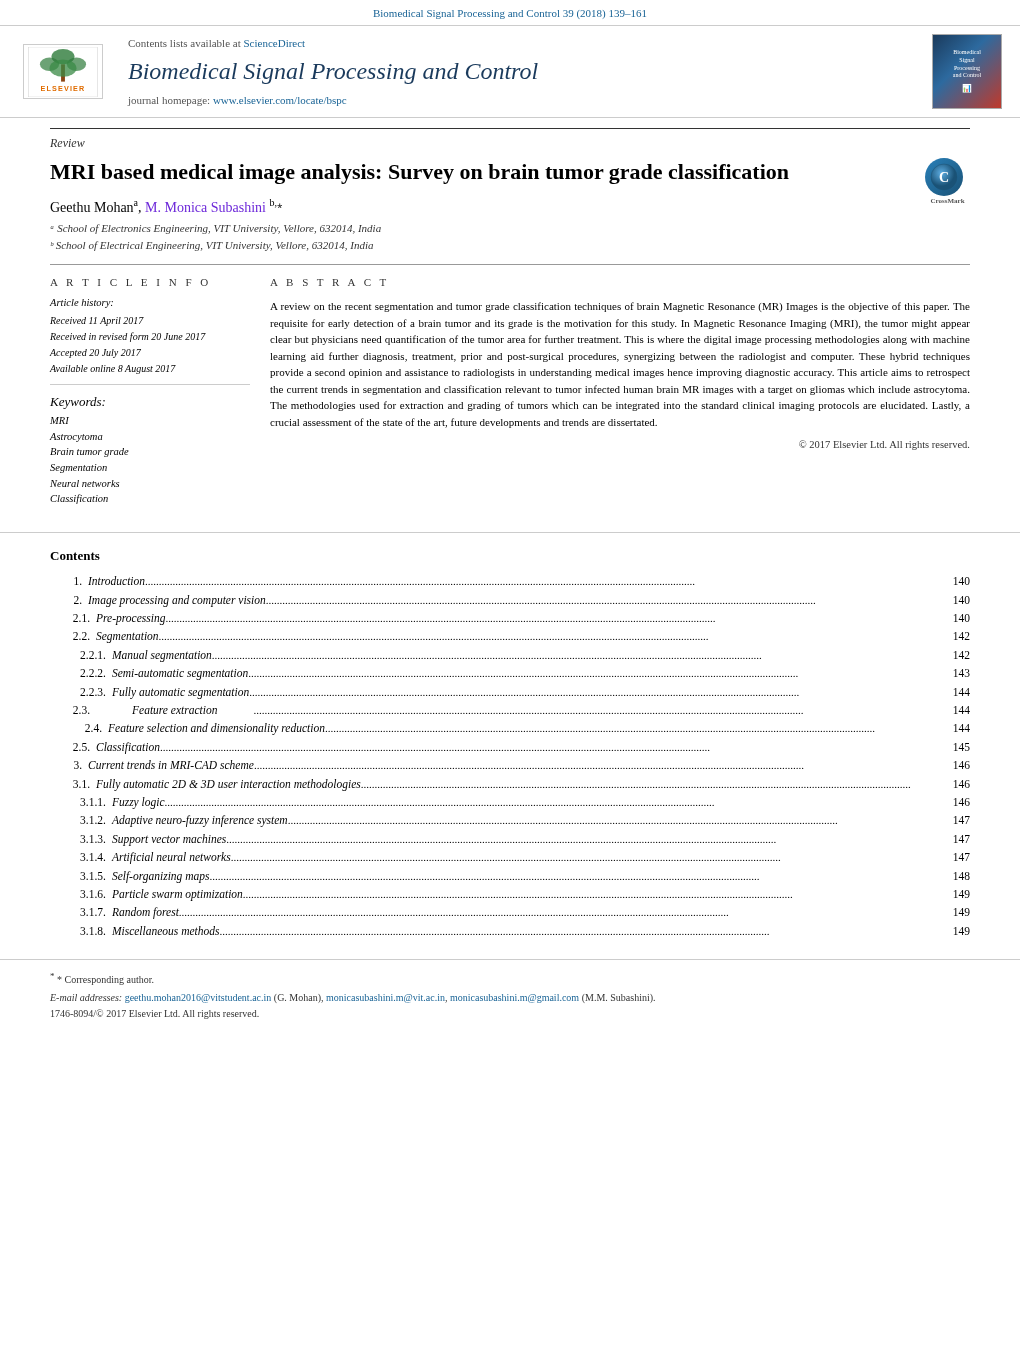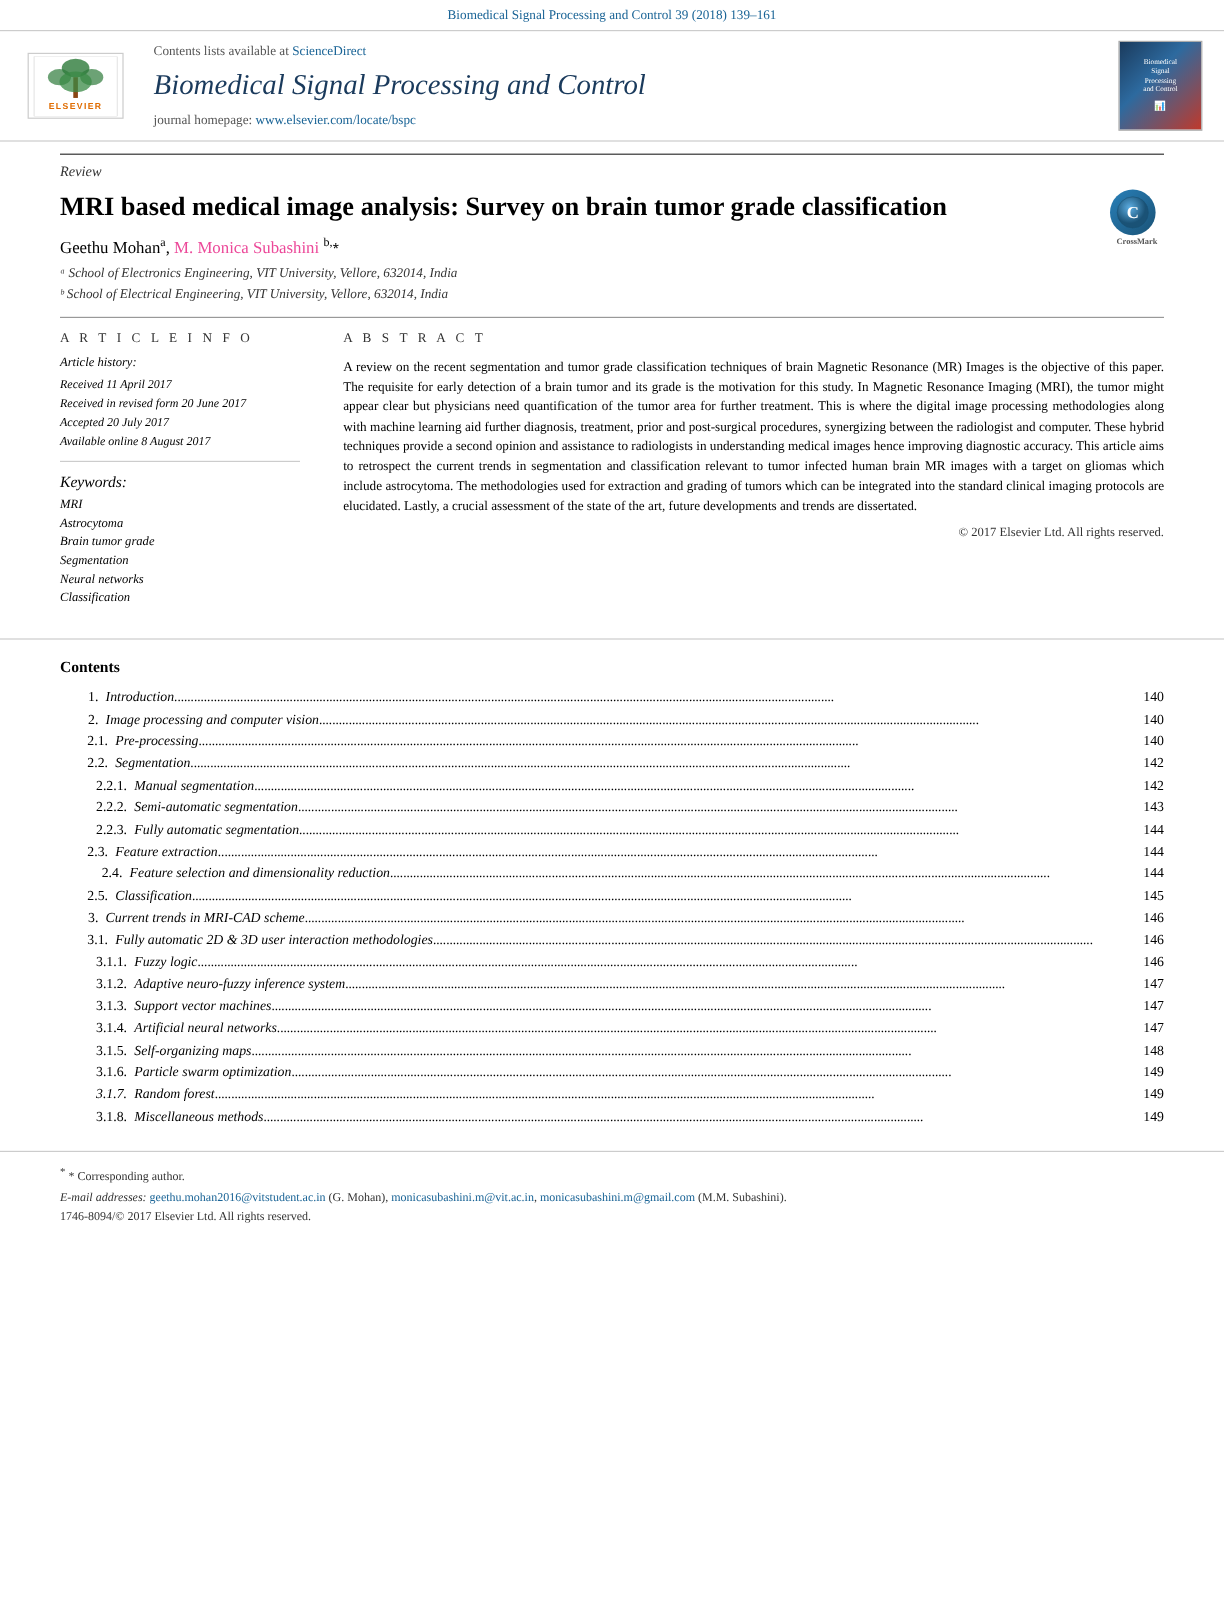--- a/index.html
+++ b/index.html
@@ -156,21 +156,21 @@
       font-size: 11px;
       font-style: italic;
       color: #333;
       margin-bottom: 8px;
     }
     .affil-line { margin-bottom: 2px; }
 
     
     .two-col {
       display: flex;
-      gap: 36px;
+      gap: 20px;
       margin-top: 10px;
       border-top: 1px solid #999;
       padding-top: 10px;
     }
 
     .left-col {
       width: 200px;
       min-width: 200px;
     }
     .right-col {
@@ -381,21 +381,21 @@
             </defs>
             <text x="14" y="19" text-anchor="middle" font-size="14" fill="white" font-weight="bold" font-family="serif">C</text>
           </svg>
         </div>
         <div style="font-size:7px;text-align:center;color:#555;margin-top:1px;">CrossMark</div>
       </div>
     </div>
 
     <div class="authors">
       <span style="color:#000;">Geethu Mohan</span><span class="author-sup">a</span>,
-      <span style="color:#ec4899;">M. Monica Subashini</span>
+      <span style="color:#6d28d9;">M. Monica Subashini</span>
       <span class="author-sup">b,⁎</span>
     </div>
 
     <div class="affiliations">
       <div class="affil-line">ᵃ School of Electronics Engineering, VIT University, Vellore, 632014, India</div>
       <div class="affil-line">ᵇ School of Electrical Engineering, VIT University, Vellore, 632014, India</div>
     </div>
 
     <div class="two-col">
 
@@ -476,21 +476,21 @@
           <span class="title">Semi-automatic segmentation</span>
           <span class="dots">........................................................................................................................................................................................................</span>
           <span class="page-num">143</span>
         </div>
         <div class="toc-entry" style="padding-left: 30px;">
           <span class="num" style="min-width: 23px;">2.2.3.</span>
           <span class="title">Fully automatic segmentation</span>
           <span class="dots">........................................................................................................................................................................................................</span>
           <span class="page-num">144</span>
         </div>
-        <div class="toc-entry" style="padding-left: 16px;">
+        <div class="toc-entry" style="padding-left: 16px; gap: 36px;">
           <span class="num" style="min-width: 30px;">2.3.</span>
           <span class="title">Feature extraction</span>
           <span class="dots">........................................................................................................................................................................................................</span>
           <span class="page-num">144</span>
         </div>
         <div class="toc-entry" style="padding-left: 16px;">
           <span class="num" style="min-width: 30px; margin-left: 12px;">2.4.</span>
           <span class="title">Feature selection and dimensionality reduction</span>
           <span class="dots">........................................................................................................................................................................................................</span>
           <span class="page-num">144</span>
@@ -543,21 +543,21 @@
           <span class="dots">........................................................................................................................................................................................................</span>
           <span class="page-num">148</span>
         </div>
         <div class="toc-entry" style="padding-left: 30px;">
           <span class="num" style="min-width: 23px;">3.1.6.</span>
           <span class="title">Particle swarm optimization</span>
           <span class="dots">........................................................................................................................................................................................................</span>
           <span class="page-num">149</span>
         </div>
         <div class="toc-entry" style="padding-left: 30px;">
-          <span class="num" style="min-width: 23px; font-style: italic;">3.1.7.</span>
+          <span class="num" style="min-width: 23px;">3.1.7.</span>
           <span class="title">Random forest</span>
           <span class="dots">........................................................................................................................................................................................................</span>
           <span class="page-num">149</span>
         </div>
         <div class="toc-entry" style="padding-left: 30px;">
           <span class="num" style="min-width: 23px;">3.1.8.</span>
           <span class="title">Miscellaneous methods</span>
           <span class="dots">........................................................................................................................................................................................................</span>
           <span class="page-num">149</span>
         </div>

